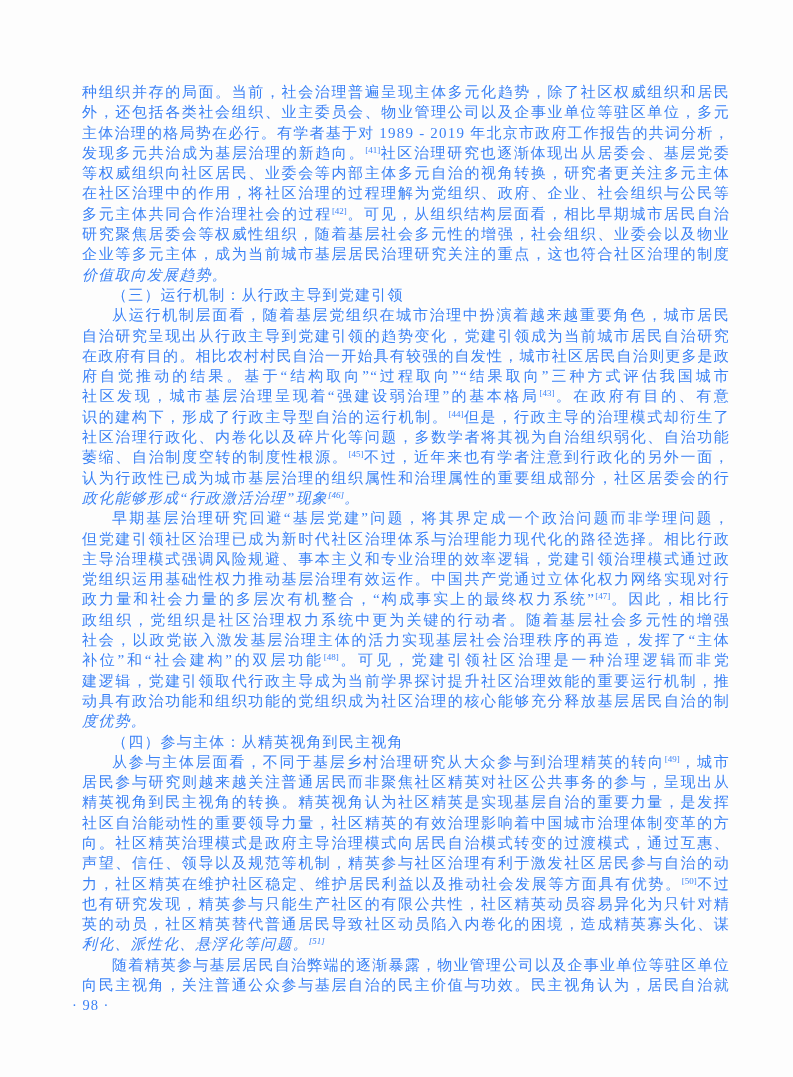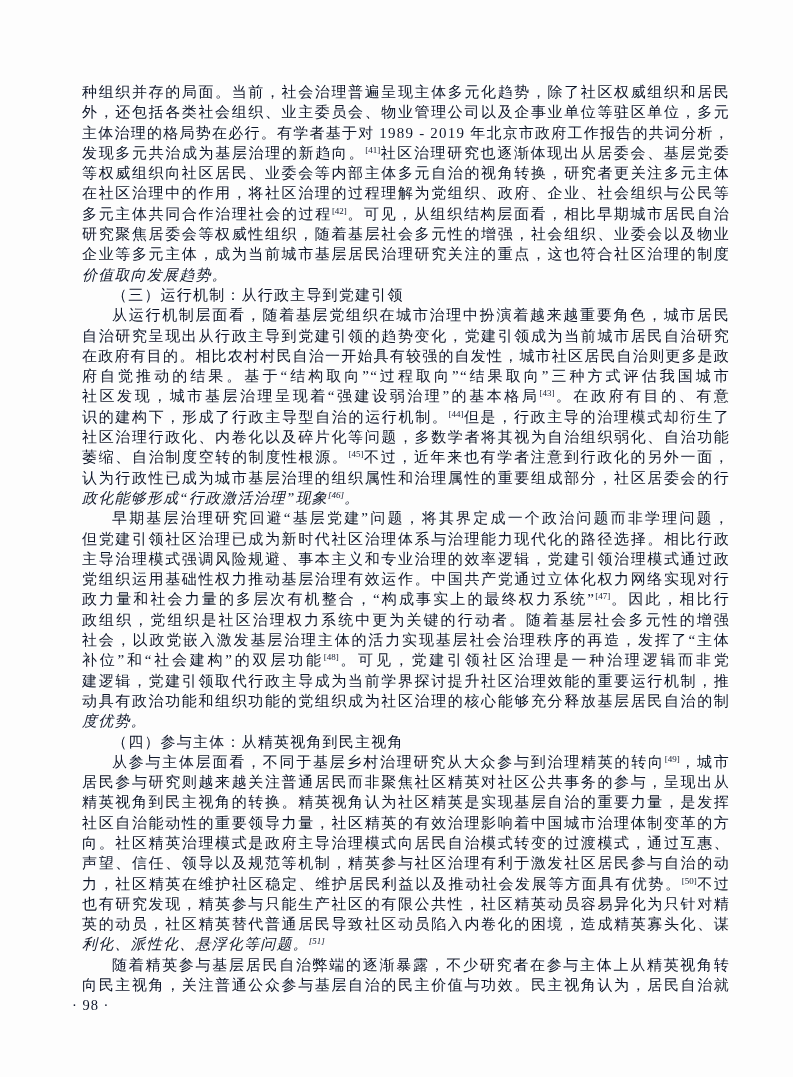--- a/index.html
+++ b/index.html
@@ -7,21 +7,21 @@
     padding: 0;
     background: #e8e8e8;
   }
   .page {
     position: relative;
     width: 793px;
     height: 1077px;
     background: #fdfdfd;
     overflow: hidden;
     font-family: "Liberation Serif", "DejaVu Serif", serif;
-    color: #0f172a;
+    color: #3b82f6;
   }
   .text-column {
     position: absolute;
     left: 82px;
     top: 82px;
     width: 648px;
   }
   .para { margin: 0; padding: 0; }
   .line {
     font-size: 15px;
@@ -111,18 +111,18 @@
         <div class="line">精英视角到民主视角的转换。精英视角认为社区精英是实现基层自治的重要力量，是发挥</div>
         <div class="line">社区自治能动性的重要领导力量，社区精英的有效治理影响着中国城市治理体制变革的方</div>
         <div class="line">向。社区精英治理模式是政府主导治理模式向居民自治模式转变的过渡模式，通过互惠、</div>
         <div class="line">声望、信任、领导以及规范等机制，精英参与社区治理有利于激发社区居民参与自治的动</div>
         <div class="line">力，社区精英在维护社区稳定、维护居民利益以及推动社会发展等方面具有优势。<sup class="ref">[50]</sup>不过</div>
         <div class="line">也有研究发现，精英参与只能生产社区的有限公共性，社区精英动员容易异化为只针对精</div>
         <div class="line">英的动员，社区精英替代普通居民导致社区动员陷入内卷化的困境，造成精英寡头化、谋</div>
         <div class="line endline">利化、派性化、悬浮化等问题。<sup class="ref">[51]</sup></div>
       </div>
       <div class="para">
-        <div class="line indent">随着精英参与基层居民自治弊端的逐渐暴露，不少研究者在参与主体上从精英视角转</div>
+        <div class="line indent">随着精英参与基层居民自治弊端的逐渐暴露，物业管理公司以及企事业单位等驻区单位</div>
         <div class="line">向民主视角，关注普通公众参与基层自治的民主价值与功效。民主视角认为，居民自治就</div>
       </div>
     </div>
   <div class="footer-line">· 98 ·</div>
 </div>
 
 </body></html>

